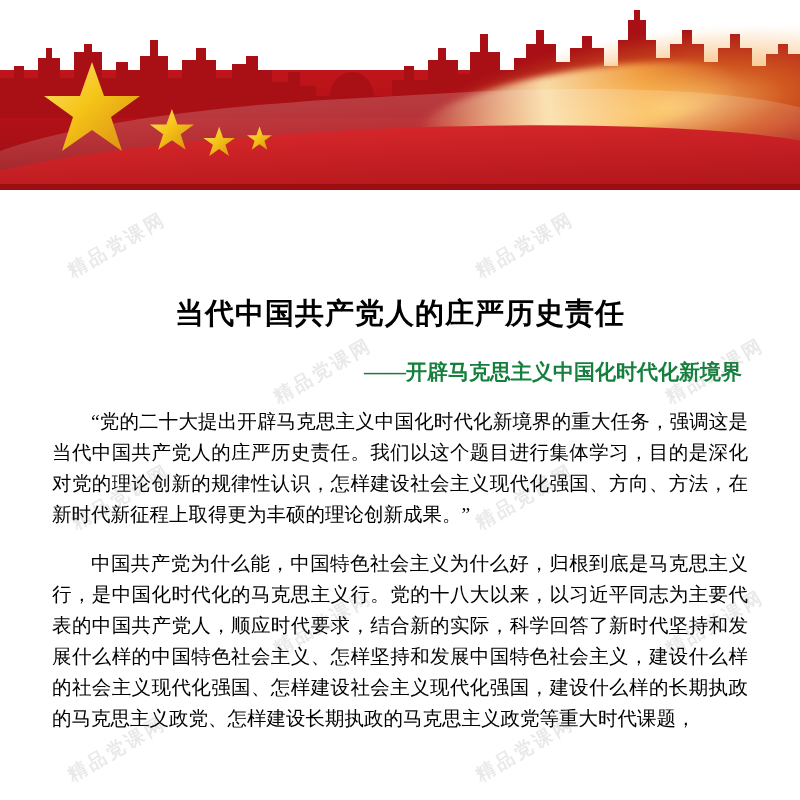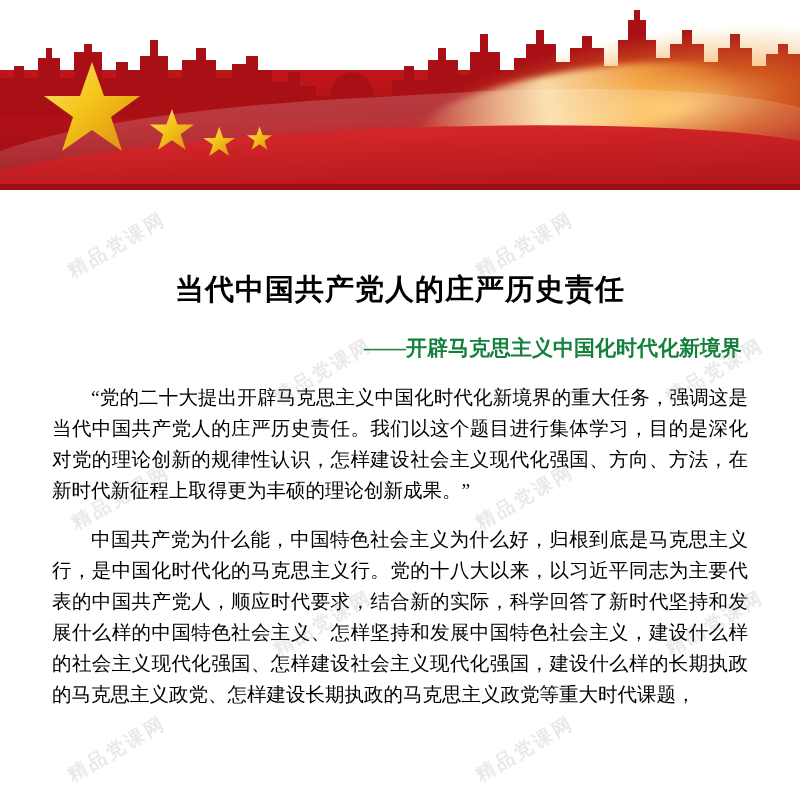--- a/index.html
+++ b/index.html
@@ -94,21 +94,21 @@
 
   
   .doc {
     position: relative;
     padding: 0 52px;
     box-sizing: border-box;
     width: 800px;
   }
   .title {
     margin: 0;
-    padding-top: 80px;
+    padding-top: 104px;
     text-align: center;
     font-size: 29px;
     font-weight: bold;
     letter-spacing: 1px;
     color: #000000;
     font-family: "Liberation Serif", "DejaVu Serif", serif;
   }
   .subtitle {
     margin: 0;
     padding-top: 24px;

